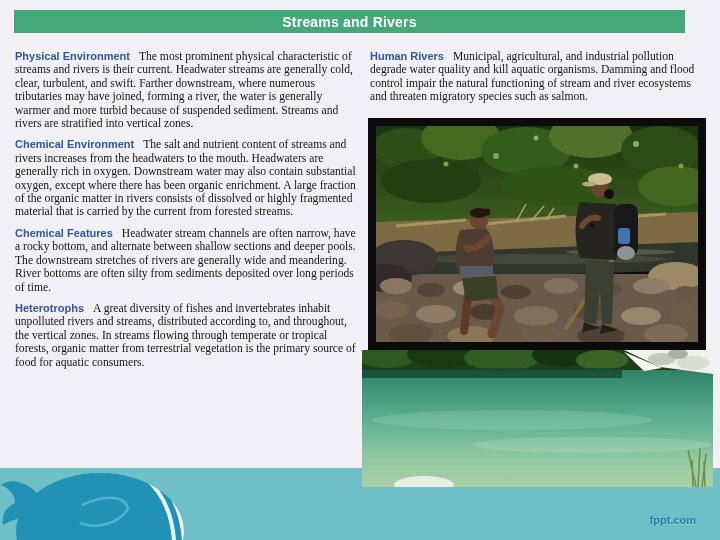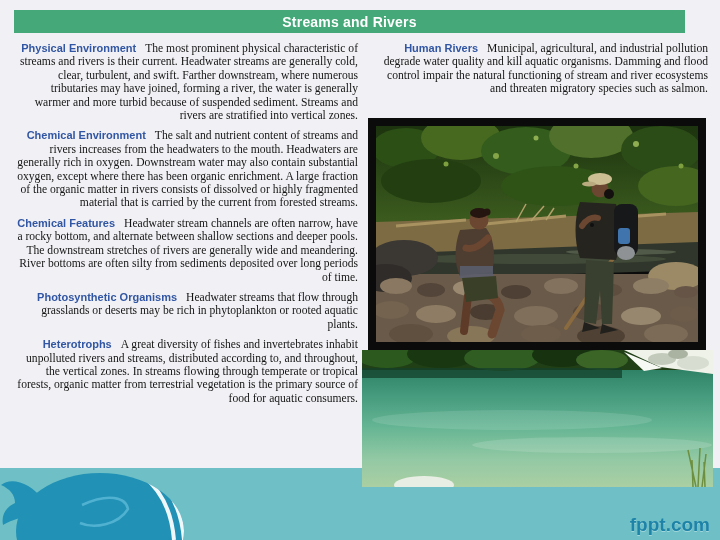--- a/index.html
+++ b/index.html
@@ -18,23 +18,23 @@
   }
   .titlebar .t{
     color:#fff;font-family:"Liberation Sans",sans-serif;
     font-weight:bold;font-size:14px;letter-spacing:.2px;
   }
   
   .col{position:absolute;top:42px;color:#151515;}
   .col.left{left:15px;width:343px;}
   .col.right{left:370px;width:338px;}
   .col p{
-    margin:0 0 7px 0;
+    margin:8px 0 7px 0;
     font-size:11.6px;line-height:13.4px;
-    text-align:right;
+    text-align:left;
   }
   .lead{
     font-family:"Liberation Sans",sans-serif;
     font-weight:bold;font-size:11px;
     color:var(--heading-blue,#3156a3);
     padding-right:9px;
   }
   
   .photo1{
     position:absolute;left:368px;top:118px;width:338px;height:232px;
@@ -46,23 +46,23 @@
     z-index:4;
   }
   .photo2 svg{display:block;}
   
   .band{
     position:absolute;left:0;top:468px;width:720px;height:72px;
     background:var(--teal-band,#6fc0c6);z-index:1;
   }
   .whale{position:absolute;left:-2px;top:467px;z-index:2;}
   .watermark{
-    position:absolute;right:10px;top:514px;z-index:5;
+    position:absolute;right:24px;top:514px;z-index:5;
     font-family:"Liberation Sans",sans-serif;font-weight:bold;
-    font-size:19px;color:var(--watermark-teal,#1e83a8);
+    font-size:11px;color:var(--watermark-teal,#1e83a8);
     text-shadow:0 1px 0 rgba(255,255,255,.35);
   }
 </style>
 </head>
 <body>
 
 <div id="slide">
 
   <div class="titlebar">
     <span class="t">Streams and Rivers</span>
@@ -70,23 +70,20 @@
 
   <div class="col left">
     <p>
       <span class="lead">Physical Environment</span><span>The most prominent physical characteristic of streams and rivers is their current. Headwater streams are generally cold, clear, turbulent, and swift. Farther downstream, where numerous tributaries may have joined, forming a river, the water is generally warmer and more turbid because of suspended sediment. Streams and rivers are stratified into vertical zones.</span>
     </p>
     <p>
       <span class="lead">Chemical Environment</span><span>The salt and nutrient content of streams and rivers increases from the headwaters to the mouth. Headwaters are generally rich in oxygen. Downstream water may also contain substantial oxygen, except where there has been organic enrichment. A large fraction of the organic matter in rivers consists of dissolved or highly fragmented material that is carried by the current from forested streams.</span>
     </p>
     <p>
       <span class="lead">Chemical Features</span><span>Headwater stream channels are often narrow, have a rocky bottom, and alternate between shallow sections and deeper pools. The downstream stretches of rivers are generally wide and meandering. River bottoms are often silty from sediments deposited over long periods of time.</span>
-    </p>
-    <p>
-      <span class="lead">Photosynthetic Organisms</span><span>Headwater streams that flow through grasslands or deserts may be rich in phytoplankton or rooted aquatic plants.</span>
     </p>
     <p>
       <span class="lead">Heterotrophs</span><span>A great diversity of fishes and invertebrates inhabit unpolluted rivers and streams, distributed according to, and throughout, the vertical zones. In streams flowing through temperate or tropical forests, organic matter from terrestrial vegetation is the primary source of food for aquatic consumers.</span>
     </p>
   </div>
 
   <div class="col right">
     <p>
       <span class="lead">Human Rivers</span><span>Municipal, agricultural, and industrial pollution degrade water quality and kill aquatic organisms. Damming and flood control impair the natural functioning of stream and river ecosystems and threaten migratory species such as salmon.</span>
     </p>

